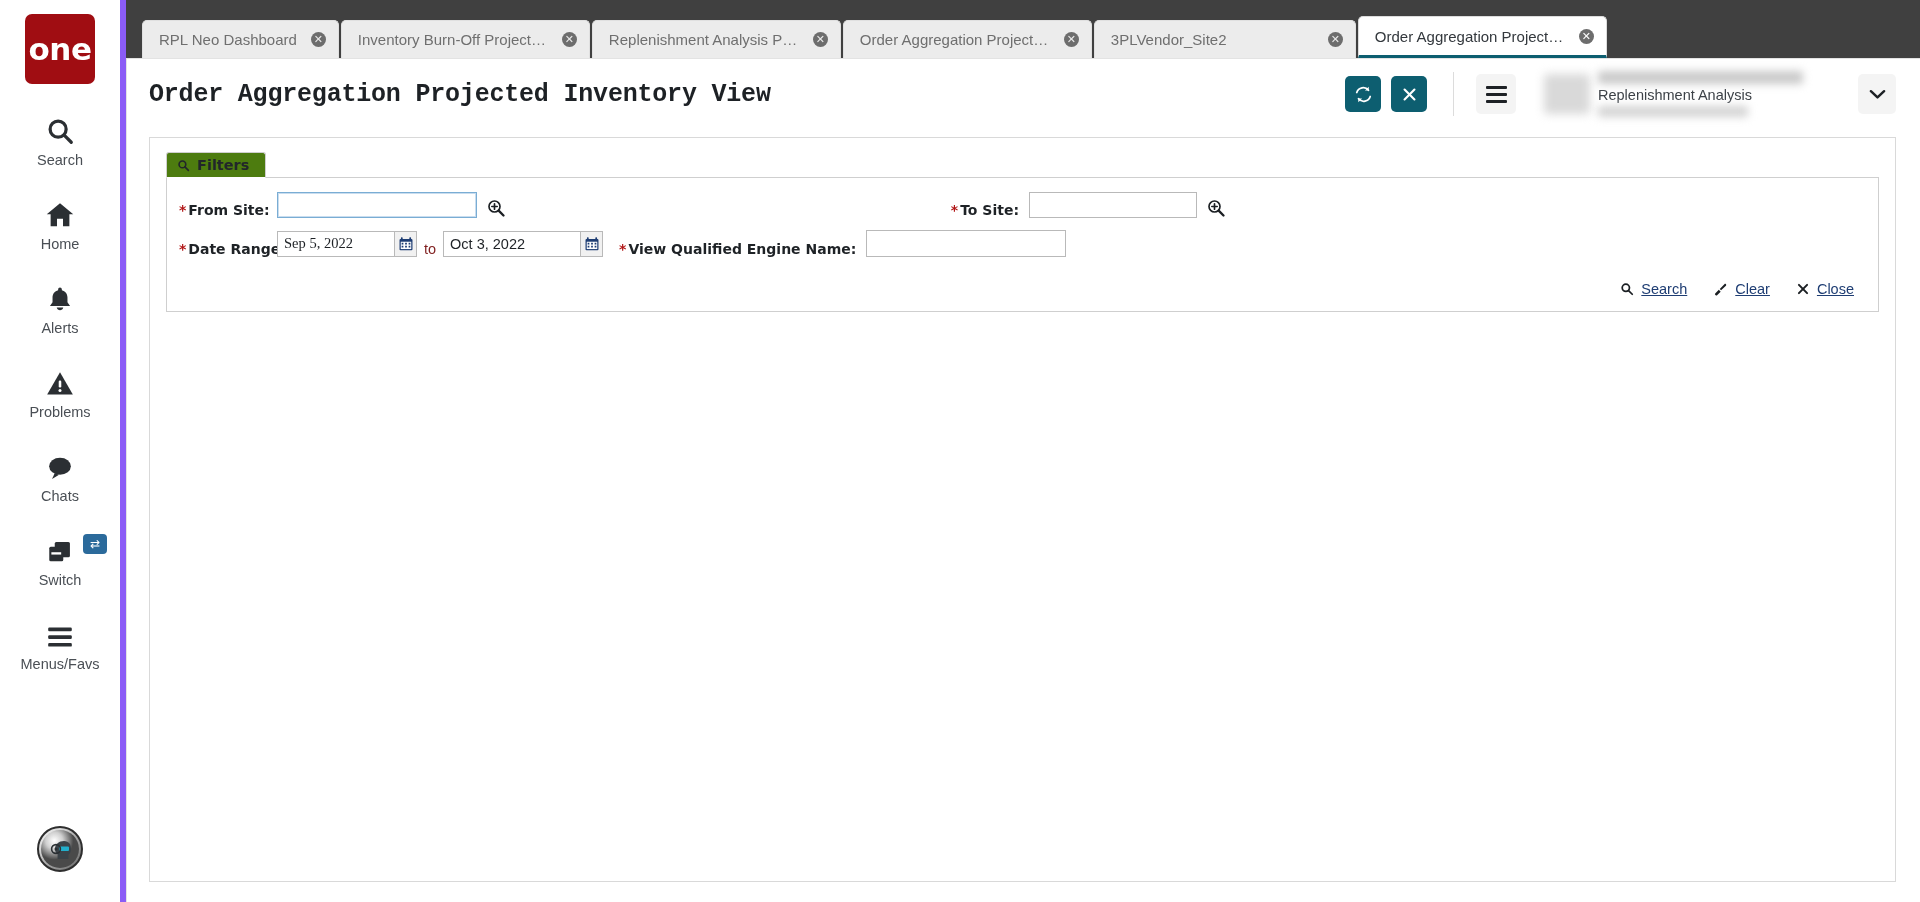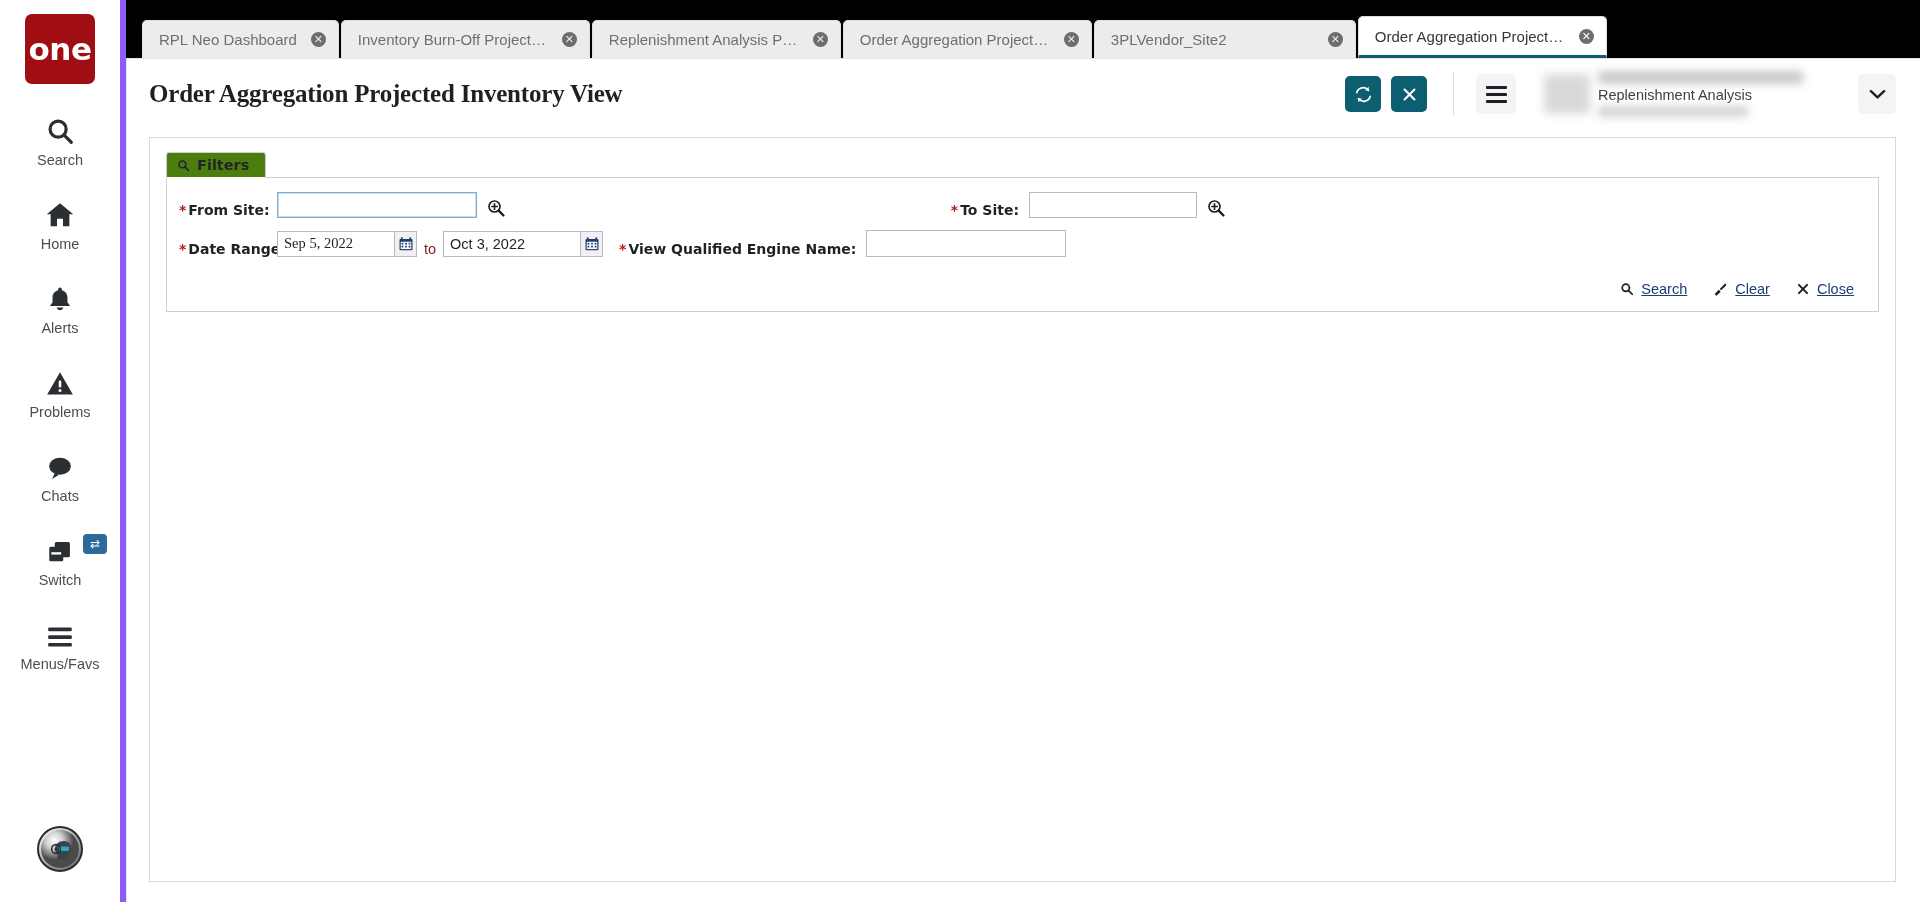--- a/index.html
+++ b/index.html
@@ -65,21 +65,21 @@
     overflow:hidden;
     cursor: pointer;
   }
 
   
   .main { flex: 1 1 auto; height: 902px; display: flex; flex-direction: column; background:#f2f2f2; position: relative; }
 
   
   .tabstrip {
     height: 58px;
-    background: #000000;
+    background: #404040;
     display: flex; align-items: flex-end;
     padding-left: 16px;
     gap: 2px;
     overflow: hidden;
     flex: 0 0 58px;
   }
   .tab {
     height: 38px;
     background: #ececec;
     border: 1px solid #e0e0e0;
@@ -130,21 +130,21 @@
   
   .page-header {
     height: 70px;
     display: flex; align-items: center;
     padding: 0 24px 0 22px;
     background: #fff;
     flex: 0 0 70px;
   }
   .page-title {
     font-size: 25px; font-weight: 700; color: #1d2125;
-    font-family: Liberation Serif, serif;
+    font-family: Liberation Mono, monospace;
     letter-spacing: -0.2px;
     flex: 1 1 auto;
   }
   .hdr-btn {
     width: 36px; height: 36px; border-radius: 5px;
     background: #0d5e70; color: #fff;
     display: flex; align-items: center; justify-content: center;
     margin-left: 10px; cursor: pointer; border: none;
   }
   .hdr-sep {

